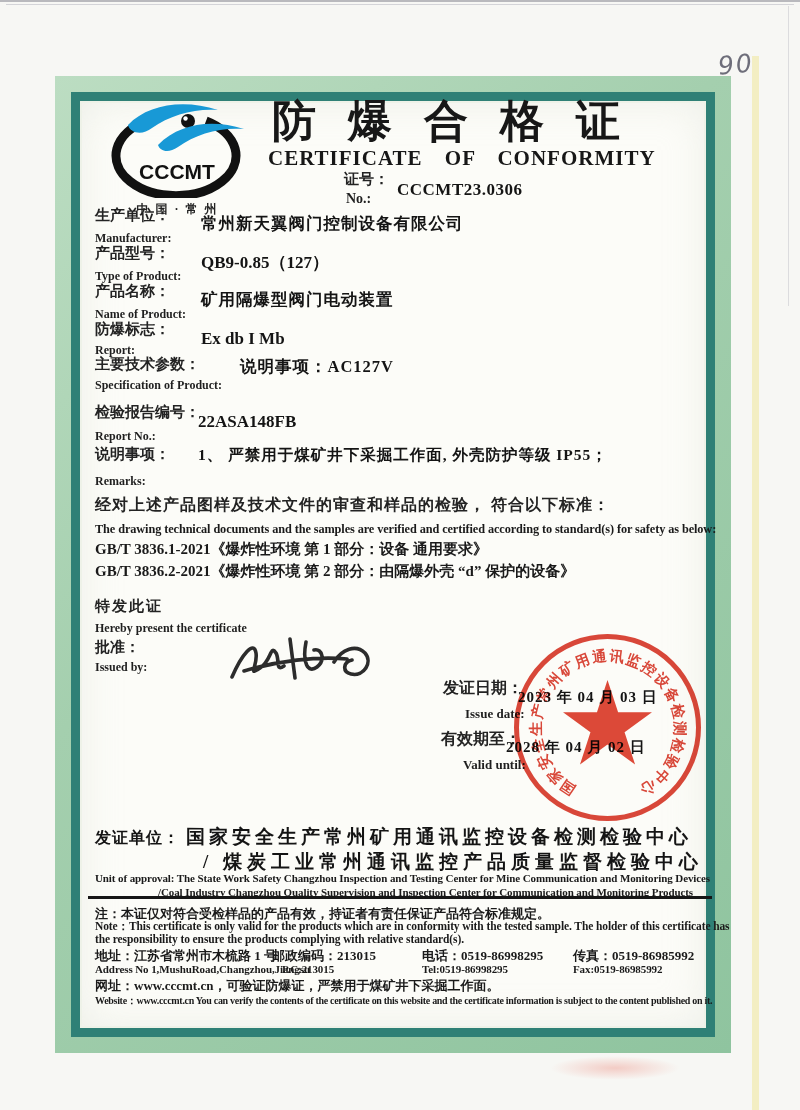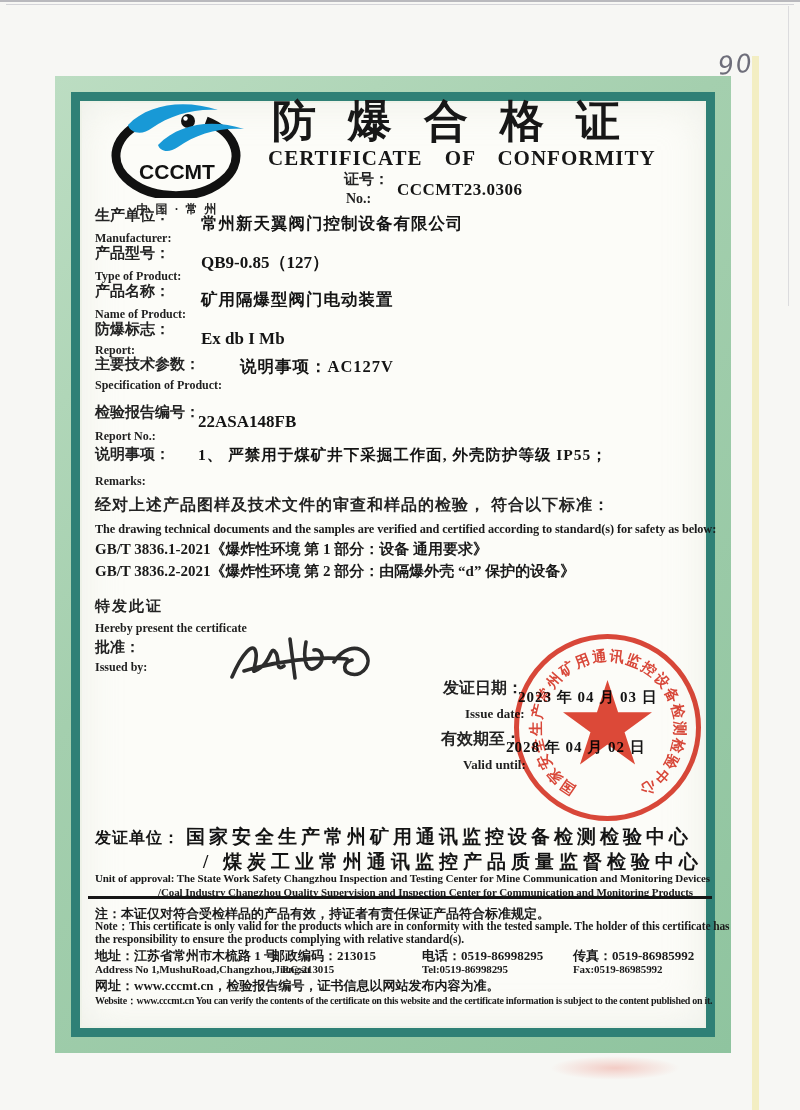--- a/index.html
+++ b/index.html
@@ -180,16 +180,16 @@
     <div class="abs note-cn" style="left:95px;top:947px;">地址：江苏省常州市木梳路 1 号</div>
     <div class="abs note-cn" style="left:272px;top:947px;">邮政编码：213015</div>
     <div class="abs note-cn" style="left:422px;top:947px;">电话：0519-86998295</div>
     <div class="abs note-cn" style="left:573px;top:947px;">传真：0519-86985992</div>
 
     <div class="abs note-en" style="left:95px;top:963px;font-size:11px;">Address No 1,MushuRoad,Changzhou,Jiangsu</div>
     <div class="abs note-en" style="left:282px;top:963px;font-size:11px;">P.C:213015</div>
     <div class="abs note-en" style="left:422px;top:963px;font-size:11px;">Tel:0519-86998295</div>
     <div class="abs note-en" style="left:573px;top:963px;font-size:11px;">Fax:0519-86985992</div>
 
-    <div class="abs note-cn" style="left:95px;top:977px;">网址：www.cccmt.cn，检验报告编号，证书信息以网站发布内容为准。</div>
+    <div class="abs note-cn" style="left:95px;top:977px;">网址：www.cccmt.cn，可验证防爆证，严禁用于煤矿井下采掘工作面。</div>
     <div class="abs note-en" style="left:95px;top:994px;font-size:10px;letter-spacing:-.3px;">Website：www.cccmt.cn  You can verify the contents of the certificate on this website and the certificate information is subject to the content published on it.</div>
   </div>
 </div>
 
 </body></html>

